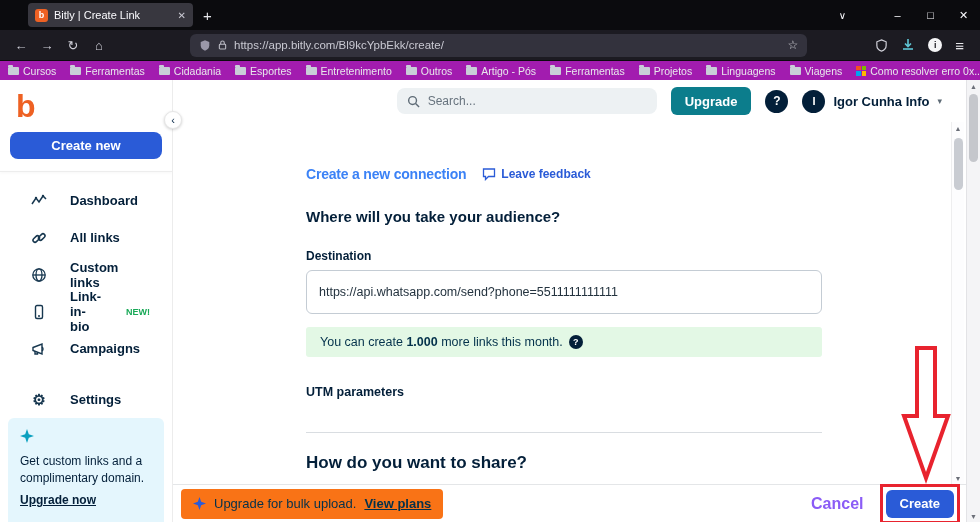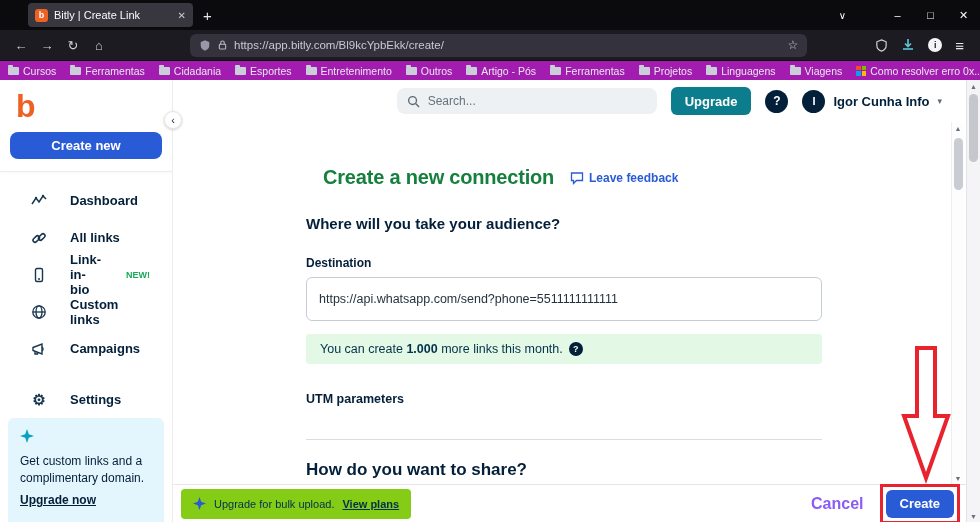--- a/index.html
+++ b/index.html
@@ -82,21 +82,21 @@
                  display: flex; align-items: center; justify-content: center; font-size: 12px; font-weight: bold; cursor: pointer; }
   .account { display: flex; align-items: center; gap: 8px; cursor: pointer; }
   .avatar { width: 23px; height: 23px; background: #031f39; color: #fff; border-radius: 50%;
             display: flex; align-items: center; justify-content: center; font-size: 11px; font-weight: bold; }
   .user-name { font-size: 13px; font-weight: 600; color: #031f39; }
   .acct-caret { font-size: 9px; color: #5e6b76; }
 
   .content { flex: 1; position: relative; overflow: hidden; }
   .form-col { position: absolute; left: 133px; top: 44px; width: 516px; }
   .title-row { display: flex; align-items: center; gap: 16px; }
-  .page-title { font-size: 20px; font-weight: 800; color: #15803d; letter-spacing: -0.2px; margin-left: 17px; }
+  .page-title { font-size: 14px; font-weight: 800; color: #3b82f6; letter-spacing: -0.2px; }
   .feedback-link { display: flex; align-items: center; gap: 5px; color: #2a5bd7; font-size: 12px; font-weight: 600; cursor: pointer; }
   .section-h { margin-top: 26px; font-size: 15px; font-weight: 800; color: #031f39; }
   .field-label { margin-top: 24px; font-size: 12px; font-weight: 700; color: #031f39; }
   .dest-input { margin-top: 7px; width: 100%; height: 44px; border: 1px solid #c4ccd4; border-radius: 6px;
                 padding: 0 12px; font-size: 12.5px; color: #24333f; font-family: inherit; outline: none; }
   .quota-banner { margin-top: 13px; background: #e3f8e5; border-radius: 3px; padding: 8px 14px;
                   font-size: 12.5px; color: #03314b; display: flex; align-items: center; }
   .quota-bold { font-weight: 800; }
   .quota-help { width: 14px; height: 14px; border-radius: 50%; background: #031f39; color: #fff; font-size: 9px;
                 font-weight: bold; display: inline-flex; align-items: center; justify-content: center; margin-left: 6px; flex: none; }
@@ -104,22 +104,22 @@
   .toggle-row { margin-top: 9px; display: flex; align-items: center; gap: 10px; }
   .toggle { width: 30px; height: 16px; background: #c3cfdb; border-radius: 9px; position: relative; flex: none; cursor: pointer; }
   .toggle-knob { position: absolute; left: 2px; top: 2px; width: 12px; height: 12px; background: #fff;
                  border-radius: 50%; box-shadow: 0 1px 2px rgba(0,0,0,.25); }
   .toggle-label { font-size: 12.5px; color: #03314b; }
   .hr { margin-top: 33px; border-top: 1px solid #d9dde1; }
   .share-h { margin-top: 20px; font-size: 17px; font-weight: 800; color: #031f39; }
 
   .footer { height: 38px; border-top: 1px solid #e4e6e8; display: flex; align-items: center; gap: 16px;
             padding: 0 20px 0 8px; background: #fff; }
-  .bulk-banner { background: #84cc16; border-radius: 4px; height: 30px; display: flex; align-items: center;
-                 gap: 8px; padding: 0 12px; font-size: 11px; color: #03314b; }
+  .bulk-banner { background: #f97316; border-radius: 4px; height: 30px; display: flex; align-items: center;
+                 gap: 8px; padding: 0 12px; font-size: 13px; color: #03314b; }
   .bulk-banner .spark { color: #2a5bd7; display: flex; }
   .bulk-link { font-weight: 700; text-decoration: underline; cursor: pointer; }
   .footer-right { margin-left: auto; display: flex; align-items: center; gap: 16px; }
   .cancel-link { color: #8b5cf6; font-size: 16px; font-weight: 600; cursor: pointer; }
   .create-annotation-box { border: 3px solid #e8232e; padding: 3px; display: inline-flex; }
   .create-btn-footer { height: 28px; padding: 0 14px; background: #2a5bd7; color: #fff; border: none;
                        border-radius: 6px; font-size: 13px; font-weight: 700; font-family: inherit; cursor: pointer; }
 
   
   .browser-scrollbar { position: absolute; right: 0; top: 80px; bottom: 0; width: 14px; background: #f4f4f6;
@@ -268,37 +268,37 @@
         <span class="nav-ic">
           <svg viewBox="0 0 16 16" fill="none" stroke="currentColor" stroke-width="1.5">
               <rect x="1.5" y="7" width="7.5" height="4" rx="2" transform="rotate(-45 5.25 9)"></rect>
               <rect x="7" y="5" width="7.5" height="4" rx="2" transform="rotate(-45 10.75 7)"></rect>
             </svg>
         </span>
         <span class="nav-label">All links</span>
       </div>
       <div class="nav-item">
         <span class="nav-ic">
-          <svg viewBox="0 0 16 16" fill="none" stroke="currentColor" stroke-width="1.4">
-              <rect x="4.5" y="1.5" width="7" height="13" rx="1.5"></rect>
-              <line x1="7" y1="12" x2="9" y2="12"></line>
-            </svg>
-        </span>
-        <span class="nav-label">Link-in-bio</span>
-        <span class="new-badge">NEW!</span>
-      </div>
-      <div class="nav-item">
-        <span class="nav-ic">
           <svg viewBox="0 0 16 16" fill="none" stroke="currentColor" stroke-width="1.3">
               <circle cx="8" cy="8" r="6.2"></circle>
               <line x1="1.8" y1="8" x2="14.2" y2="8"></line>
               <ellipse cx="8" cy="8" rx="3" ry="6.2"></ellipse>
             </svg>
         </span>
         <span class="nav-label">Custom links</span>
+      </div>
+      <div class="nav-item">
+        <span class="nav-ic">
+          <svg viewBox="0 0 16 16" fill="none" stroke="currentColor" stroke-width="1.4">
+              <rect x="4.5" y="1.5" width="7" height="13" rx="1.5"></rect>
+              <line x1="7" y1="12" x2="9" y2="12"></line>
+            </svg>
+        </span>
+        <span class="nav-label">Link-in-bio</span>
+        <span class="new-badge">NEW!</span>
       </div>
       <div class="nav-item">
         <span class="nav-ic">
           <svg viewBox="0 0 16 16" fill="none" stroke="currentColor" stroke-width="1.4">
               <path d="M2 6.5 L11 3 V13 L2 9.5 Z"></path>
               <path d="M11 6 a2.5 2.5 0 0 1 0 4"></path>
               <path d="M4 10 v3 h2.5 v-2"></path>
             </svg>
         </span>
         <span class="nav-label">Campaigns</span>

